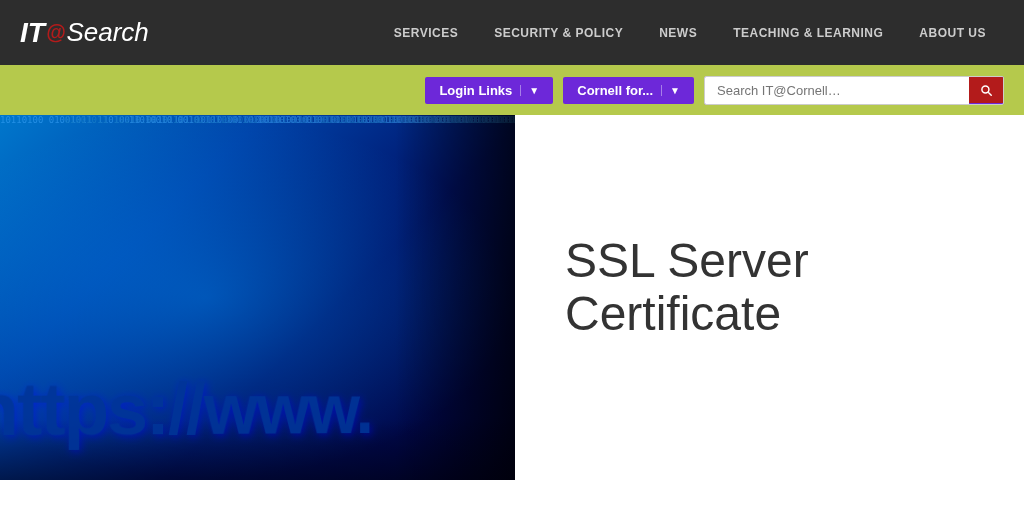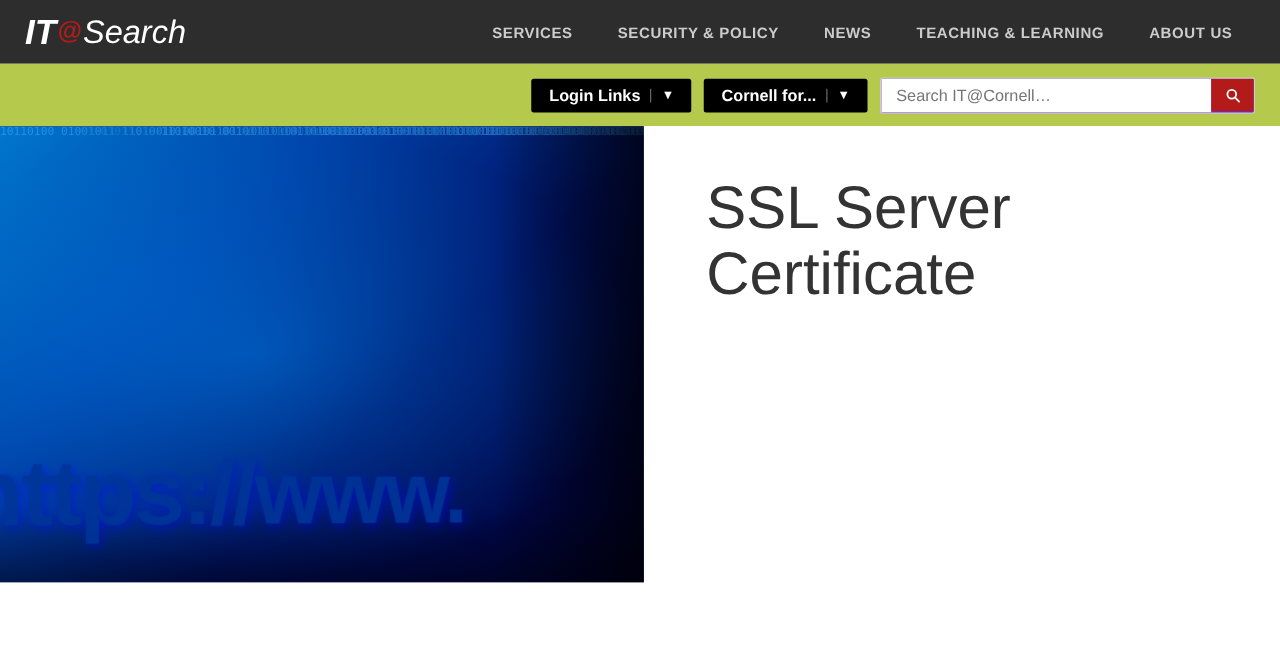--- a/index.html
+++ b/index.html
@@ -15,21 +15,21 @@
       overflow-x: hidden;
     }
 
     
     .header {
       background: #2d2d2d;
       display: flex;
       align-items: center;
       justify-content: space-between;
       padding: 0 20px;
-      height: 51px;
+      height: 65px;
     }
 
     .logo {
       display: flex;
       align-items: center;
       color: #fff;
       font-size: 26px;
       font-weight: 300;
       text-decoration: none;
     }
@@ -81,21 +81,21 @@
       background: #b5c94c;
       display: flex;
       align-items: center;
       justify-content: flex-end;
       padding: 12px 20px;
       gap: 10px;
       height: 50px;
     }
 
     .dropdown-btn {
-      background: #000000;
+      background: #6d28d9;
       color: #fff;
       border: none;
       padding: 6px 14px;
       font-size: 13px;
       font-weight: 600;
       cursor: pointer;
       display: flex;
       align-items: center;
       gap: 8px;
       border-radius: 2px;
@@ -229,21 +229,21 @@
       left: 0;
       width: 100%;
       height: 60px;
       background: linear-gradient(to top, rgba(0,0,10,0.5) 0%, transparent 100%);
       z-index: 6;
     }
 
     .hero-content {
       flex: 1;
       display: flex;
-      flex-direction: row;
+      flex-direction: column;
       justify-content: center;
       padding: 40px 50px;
       background: #fff;
     }
 
     .hero-title {
       font-size: 48px;
       font-weight: 300;
       color: #333;
       line-height: 1.1;

